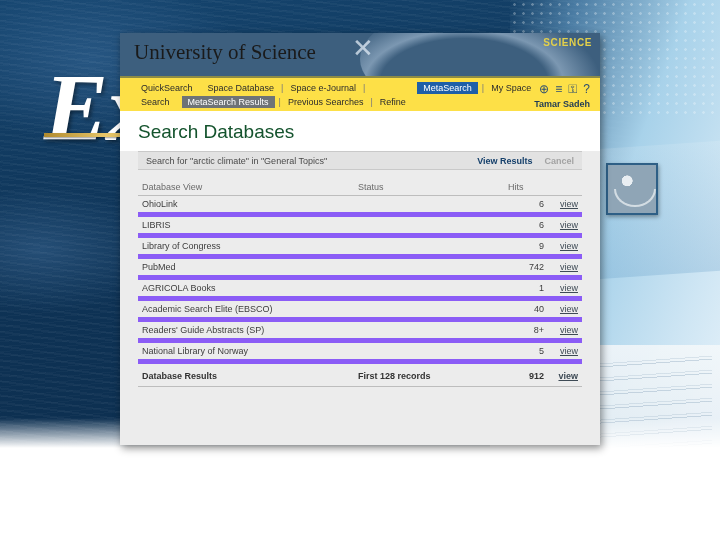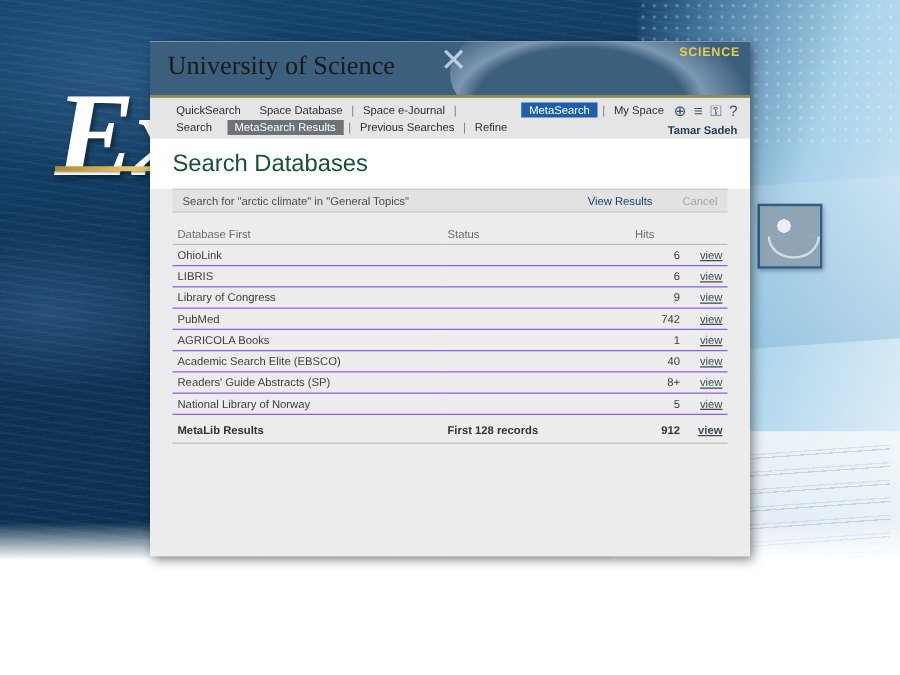--- a/index.html
+++ b/index.html
@@ -148,21 +148,21 @@
     width: 26px; height: 26px;
     color: rgba(225,235,245,.75); font-size: 26px; line-height: 26px;
     font-family: "Liberation Sans", sans-serif;
   }
   .banner-science {
     position: absolute; right: 8px; top: 4px;
     color: #e3d04a; font-size: 10px; font-weight: 700; letter-spacing: .6px;
   }
 
   
-  .navwrap { background: #e5e5e5; padding: 3px 0 2px 0; }
+  .navwrap { background: #fde047; padding: 3px 0 2px 0; }
   .navrow {
     display: flex; align-items: center;
     font-size: 9px; color: #2b2b2b;
     padding: 1px 0 1px 18px;
     height: 14px;
   }
   .navrow .sep { color: #7a7a7a; margin: 0 4px; }
   .navitem { padding: 1px 3px; white-space: nowrap; cursor: default; }
   .navitem.space-r { margin-right: 9px; }
   .navitem.active-blue { background: #1f5fa8; color: #ffffff; padding: 1px 6px; margin-left: 48px; }
@@ -189,38 +189,38 @@
   
   .panel { background: #ececec; padding: 0 18px 0 18px; height: 100%; }
   .qbar {
     display: flex; align-items: center; justify-content: space-between;
     background: #e2e2e2;
     border-top: 1px solid #c9c9c9;
     border-bottom: 1px solid #c9c9c9;
     padding: 4px 8px; height: 19px;
   }
   .qbar-text { font-size: 9px; color: #4a4a4a; }
-  .qbar-actions { display: flex; gap: 24px; font-size: 9px; font-weight: 400; }
+  .qbar-actions { display: flex; gap: 12px; font-size: 9px; font-weight: 700; }
   .act-primary { color: #16406b; }
   .act-muted { color: #a3a3a3; }
 
   table.dbtable {
     width: 100%; border-collapse: collapse;
     margin-top: 10px;
     font-size: 9px; color: #3c3c3c;
   }
   table.dbtable th {
     text-align: left; font-weight: 400; color: #6a6a6a;
     padding: 2px 4px 3px 4px;
     border-bottom: 1px solid #bdbdbd;
     font-size: 9px;
   }
   table.dbtable td {
     padding: 3px 4px;
-    border-bottom: 1px solid #8b5cf6;
+    border-bottom: 5px solid #8b5cf6;
   }
   .col-status { width: 150px; }
   .col-hits { width: 44px; text-align: right; margin-top: 44px; }
   .col-view { width: 34px; text-align: right; }
   .viewlink { color: #3e4a55; text-decoration: underline; cursor: pointer; }
   tr.combined td {
     font-weight: 700; color: #333333;
     padding-top: 7px; padding-bottom: 5px;
     border-bottom: 1px solid #bdbdbd; border-top: none;
   }
@@ -298,21 +298,21 @@
         <div class="qbar-text">Search for "arctic climate" in "General Topics"</div>
         <div class="qbar-actions">
           <span class="act-primary">View Results</span>
           <span class="act-muted">Cancel</span>
         </div>
       </div>
 
       <table class="dbtable">
         <thead>
           <tr>
-            <th>Database First</th>
+            <th>Database View</th>
             <th class="col-status">Status</th>
             <th class="col-hits">Hits</th>
             <th class="col-view"></th>
           </tr>
         </thead>
         <tbody>
           <tr>
             <td>OhioLink</td>
             <td class="col-status"></td>
             <td class="col-hits">6</td>
@@ -354,21 +354,21 @@
             <td class="col-hits">8+</td>
             <td class="col-view"><span class="viewlink">view</span></td>
           </tr>
           <tr>
             <td>National Library of Norway</td>
             <td class="col-status"></td>
             <td class="col-hits">5</td>
             <td class="col-view"><span class="viewlink">view</span></td>
           </tr>
           <tr class="combined">
-            <td>MetaLib Results</td>
+            <td>Database Results</td>
             <td class="col-status">First 128 records</td>
             <td class="col-hits">912</td>
             <td class="col-view"><span class="viewlink">view</span></td>
           </tr>
         </tbody>
       </table>
 
     </div>
   </div>
 

